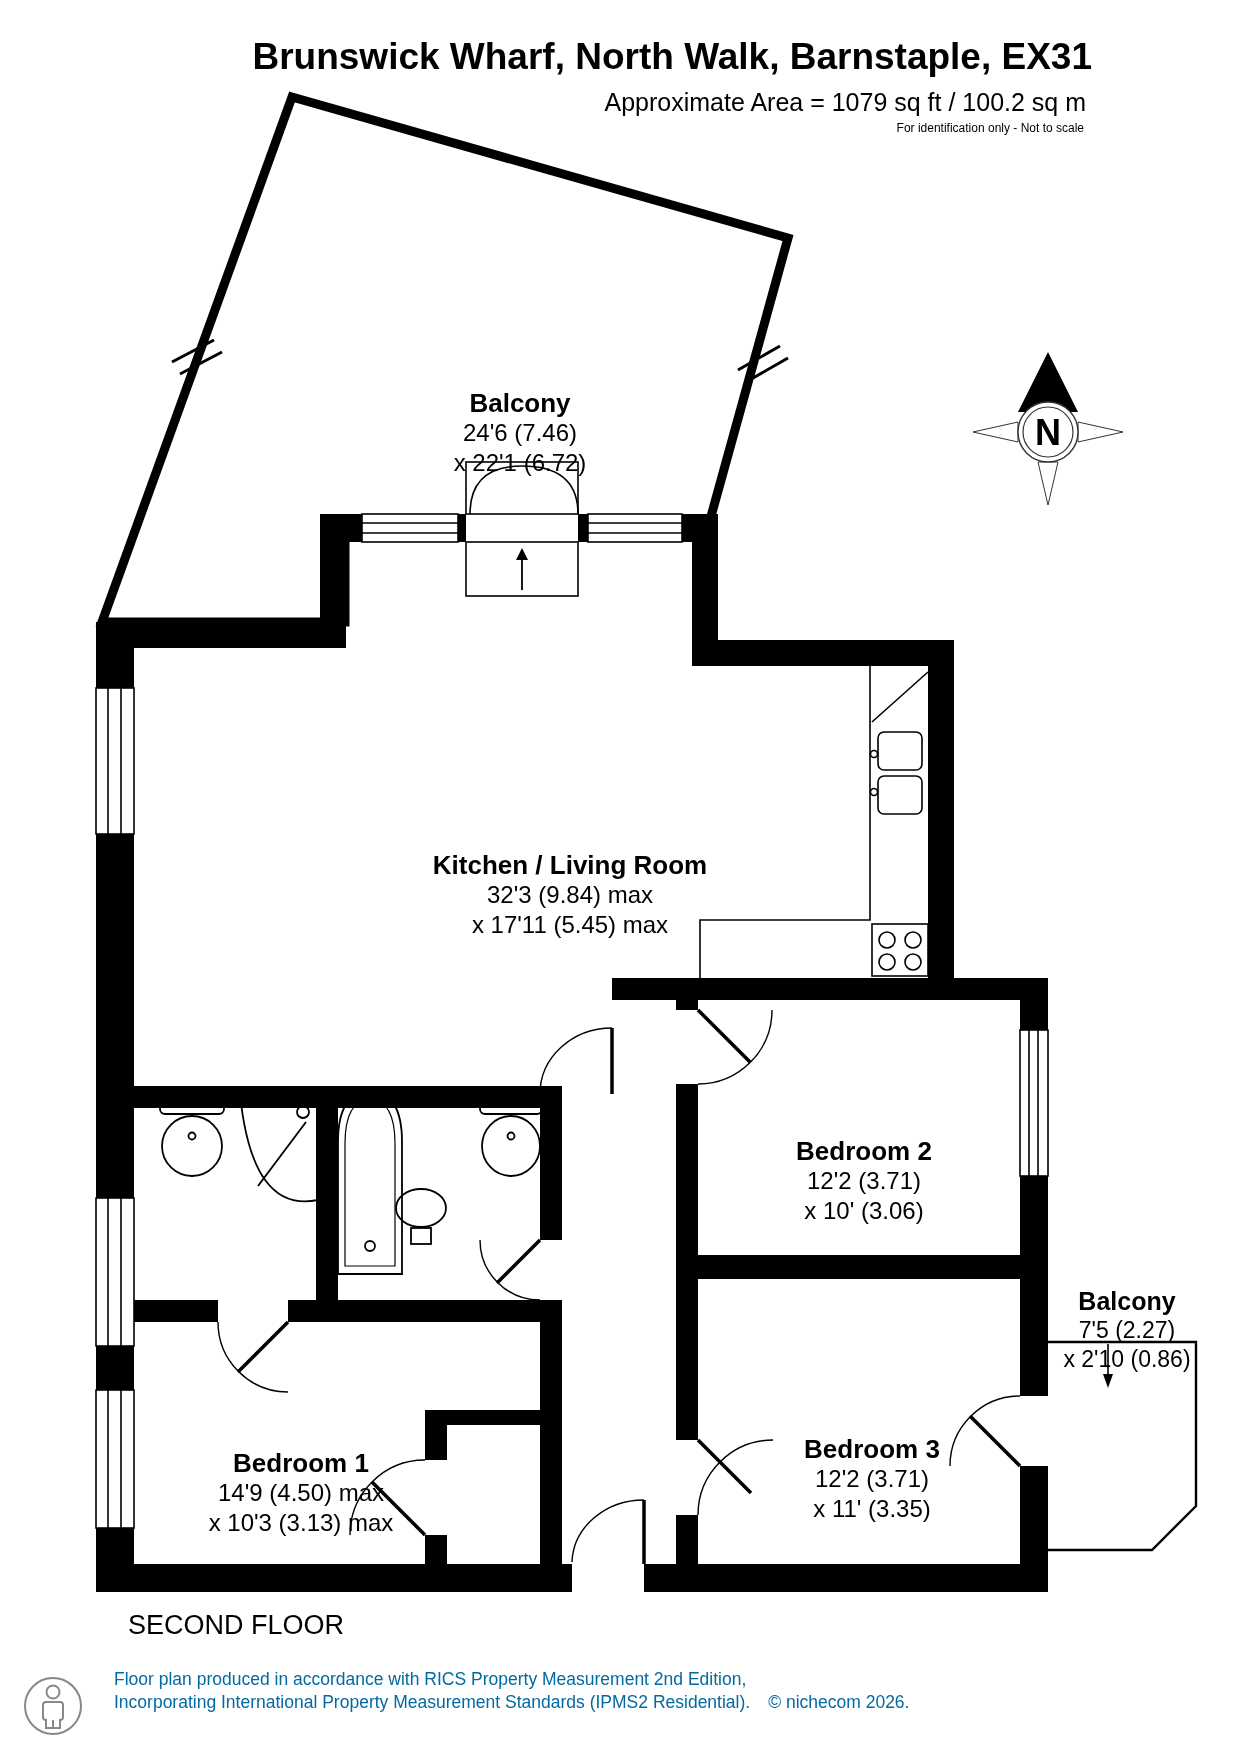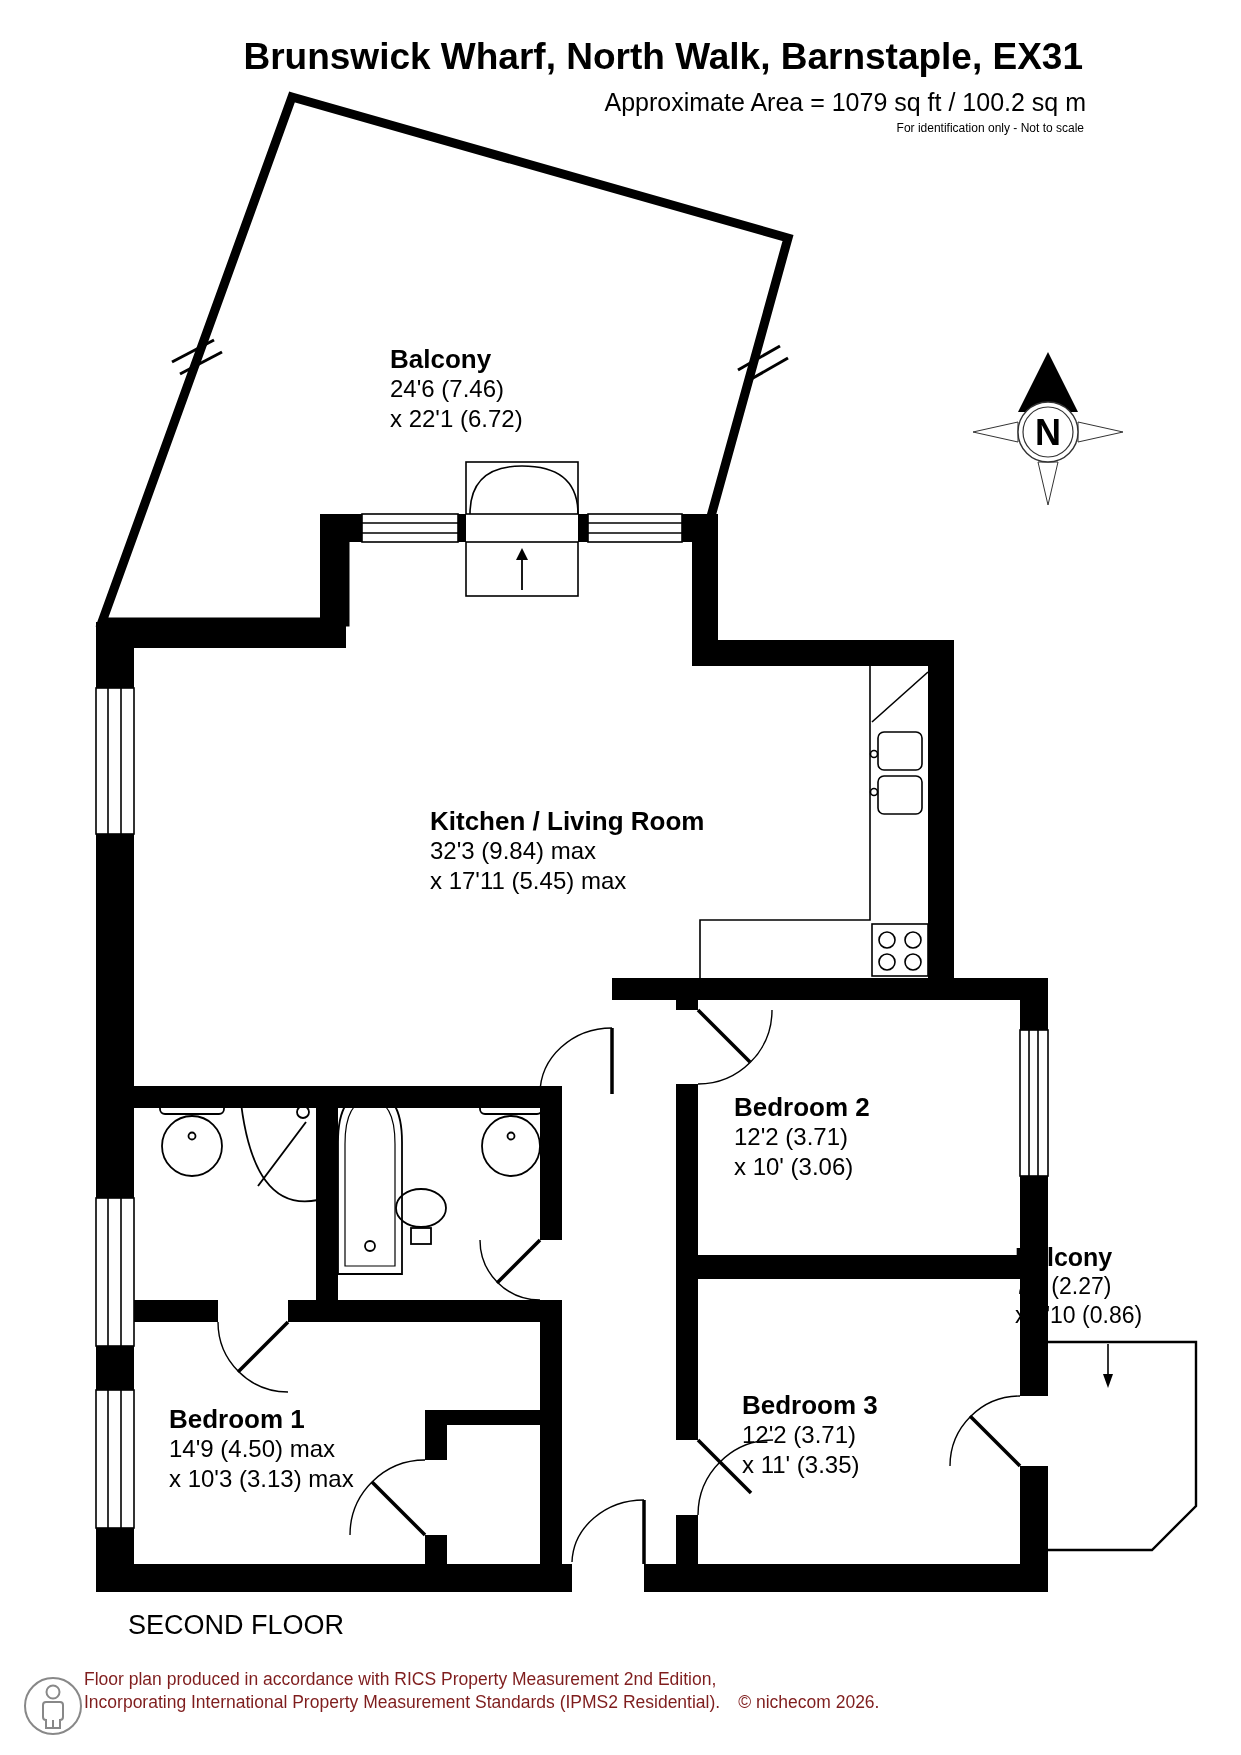--- a/index.html
+++ b/index.html
@@ -1,34 +1,34 @@
 <!DOCTYPE html>
 <html><head>
 <meta charset="utf-8">
 <style>
   html,body{margin:0;padding:0;background:#ffffff;}
   body{width:1241px;height:1755px;position:relative;font-family:"Liberation Sans",sans-serif;color:#000;overflow:hidden;}
   .abs{position:absolute;}
-  .title{right:158px;top:36px;font-size:37px;font-weight:bold;letter-spacing:0px;white-space:nowrap;}
+  .title{right:149px;top:36px;font-size:37px;font-weight:bold;letter-spacing:0px;white-space:nowrap;}
   .area-line{right:155px;top:88px;font-size:25px;white-space:nowrap;}
   .disclaimer{right:157px;top:121px;font-size:12px;white-space:nowrap;}
-  .room{position:absolute;line-height:30px;}
+  .room{position:absolute;text-align:center;line-height:30px;margin-top:44px;}
   .room .room-name{font-size:26px;font-weight:bold;}
   .room .room-dim{font-size:24px;}
   #lbl-balcony-top{left:390px;top:344px;width:260px;}
   #lbl-kitchen{left:430px;top:806px;width:280px;}
   #lbl-bedroom2{left:734px;top:1092px;width:260px;}
   #lbl-balcony-right{left:1015px;top:1243px;width:224px;line-height:29px;}
   #lbl-balcony-right .room-name{font-size:25px;}
   #lbl-balcony-right .room-dim{font-size:23px;}
   #lbl-bedroom3{left:742px;top:1390px;width:260px;}
   #lbl-bedroom1{left:169px;top:1404px;width:264px;}
   .floor-label{left:128px;top:1610px;font-size:27px;font-weight:normal;}
   .footer{left:22px;top:1668px;display:flex;align-items:flex-start;}
-  .footer-text{font-size:17.5px;line-height:23px;color:#7f1d1d;}
+  .footer-text{margin-left:30px;font-size:17.5px;line-height:23px;color:#0369a1;}
   .footer-row span{display:inline-block;}
   .gap18{margin-left:18px;}
   .gap30{margin-left:30px;}
   svg{position:absolute;left:0;top:0;}
 </style>
 </head>
 <body>
 
 <svg width="1241" height="1755" viewBox="0 0 1241 1755">
 

